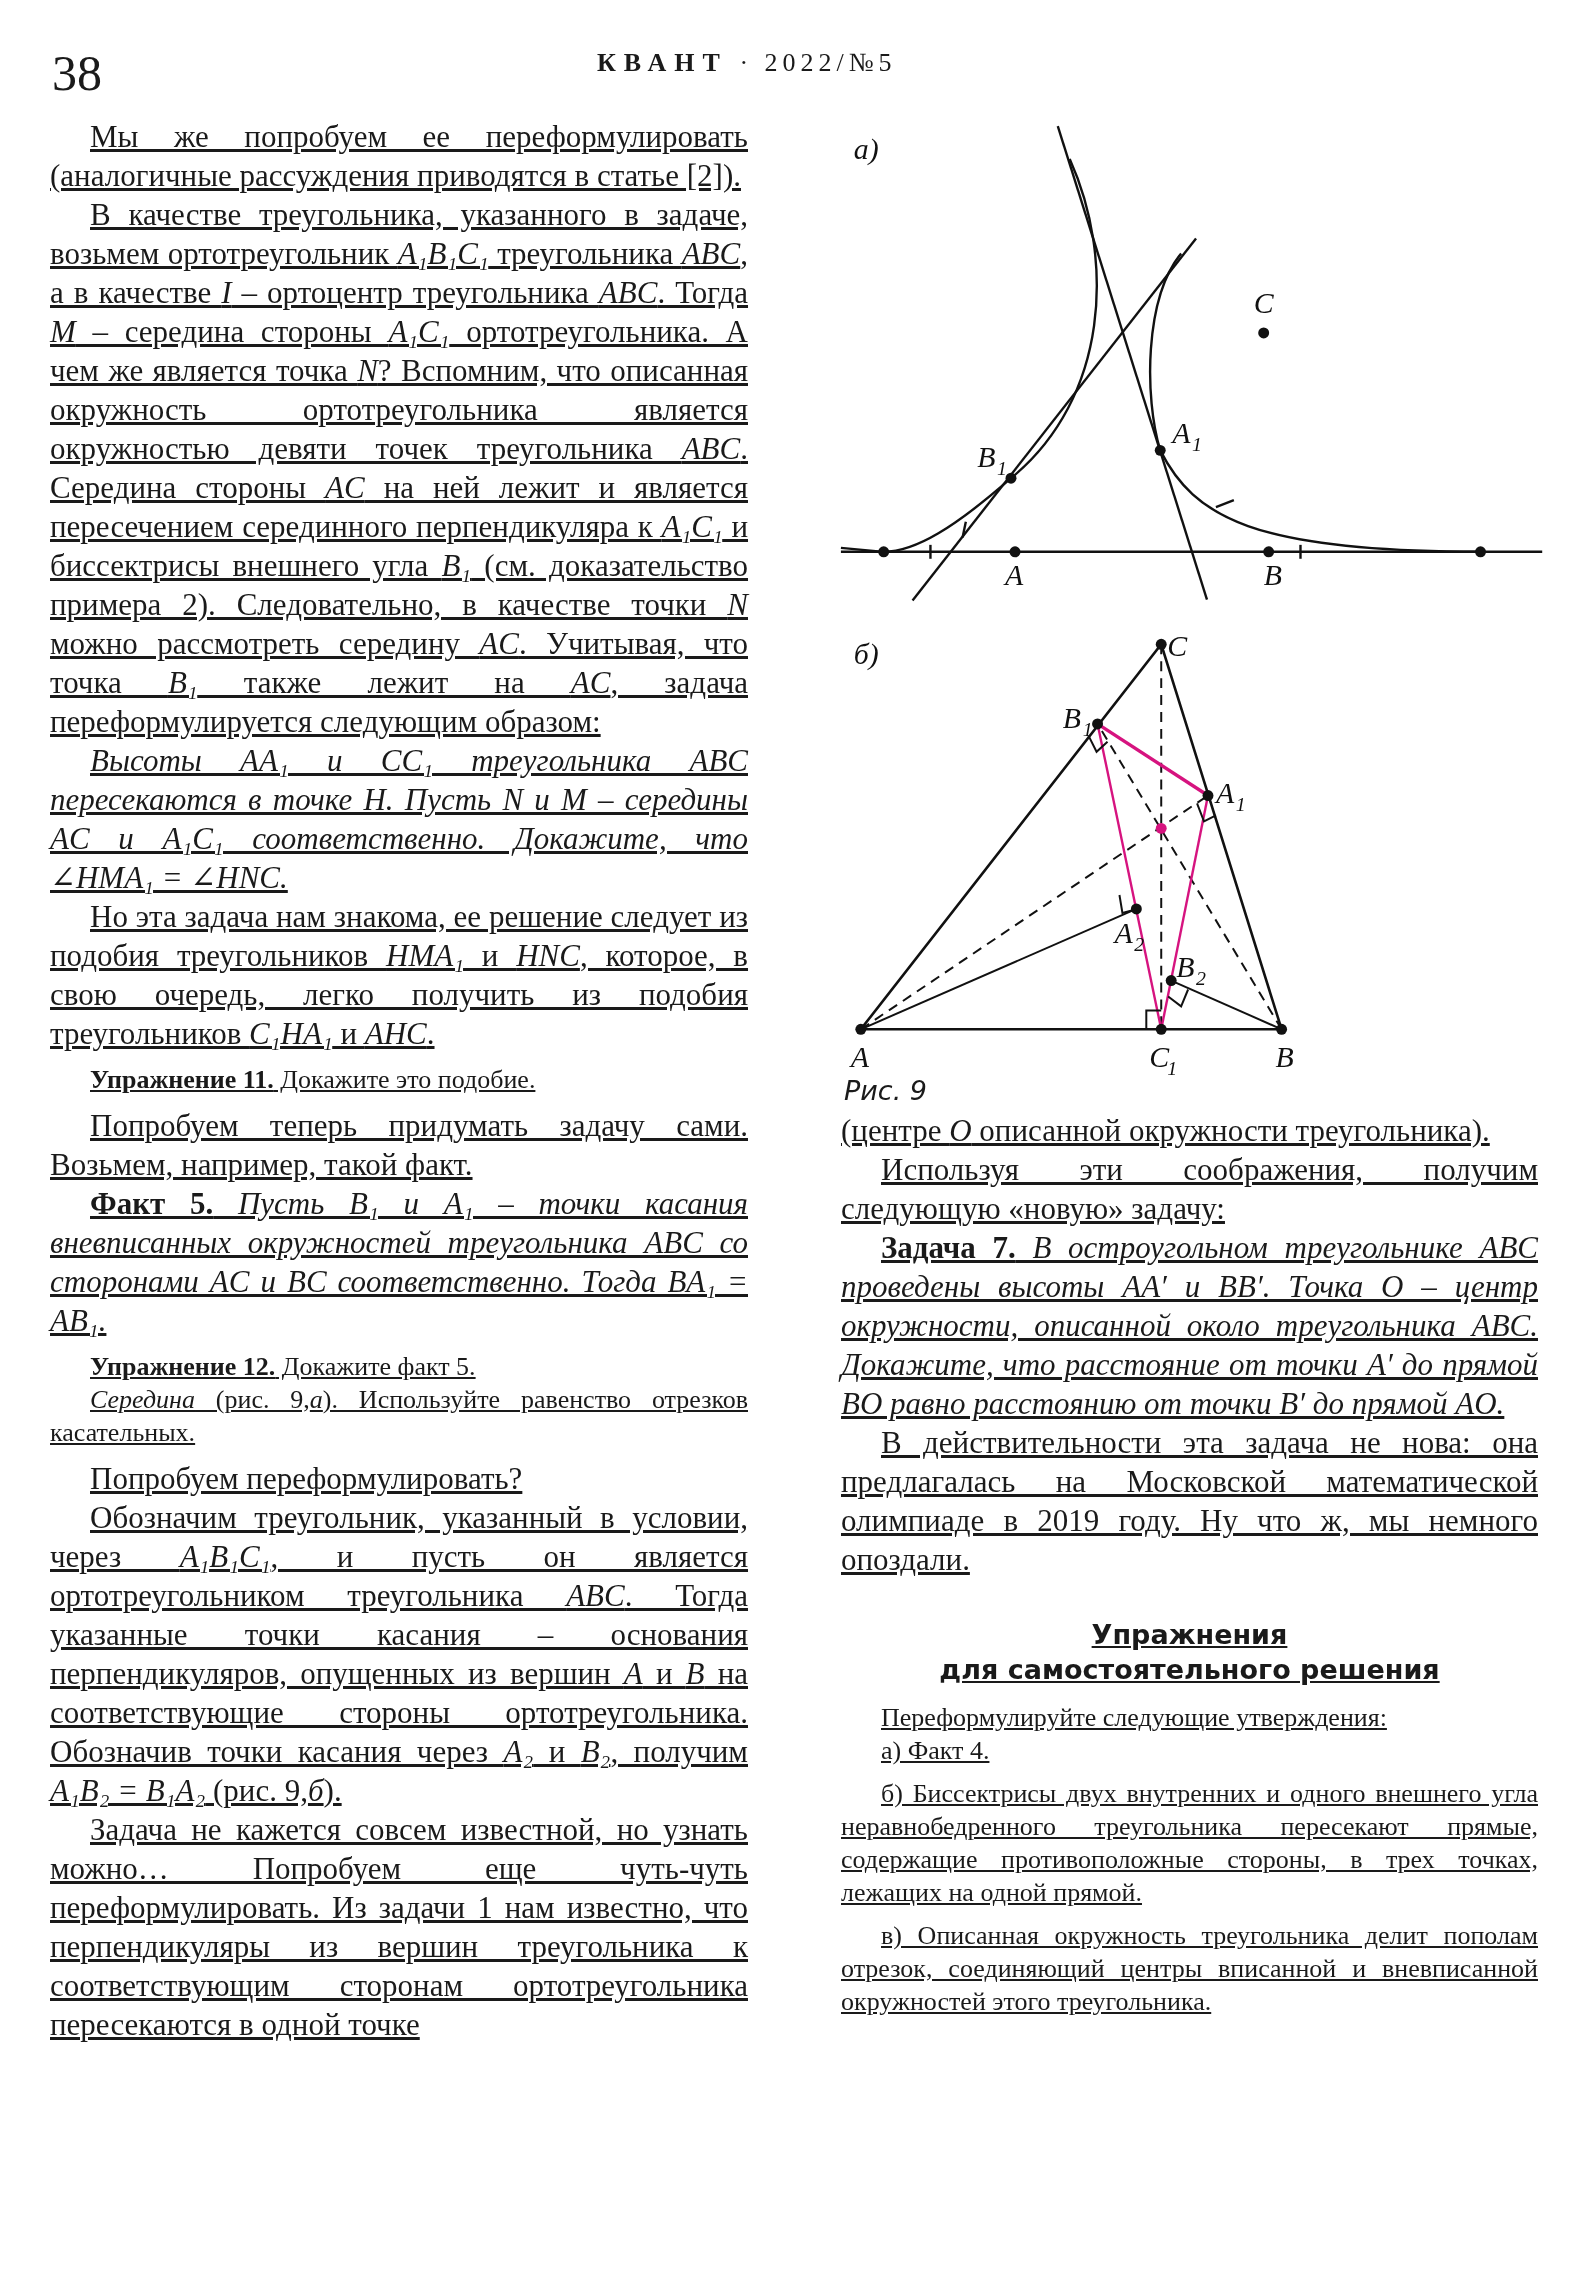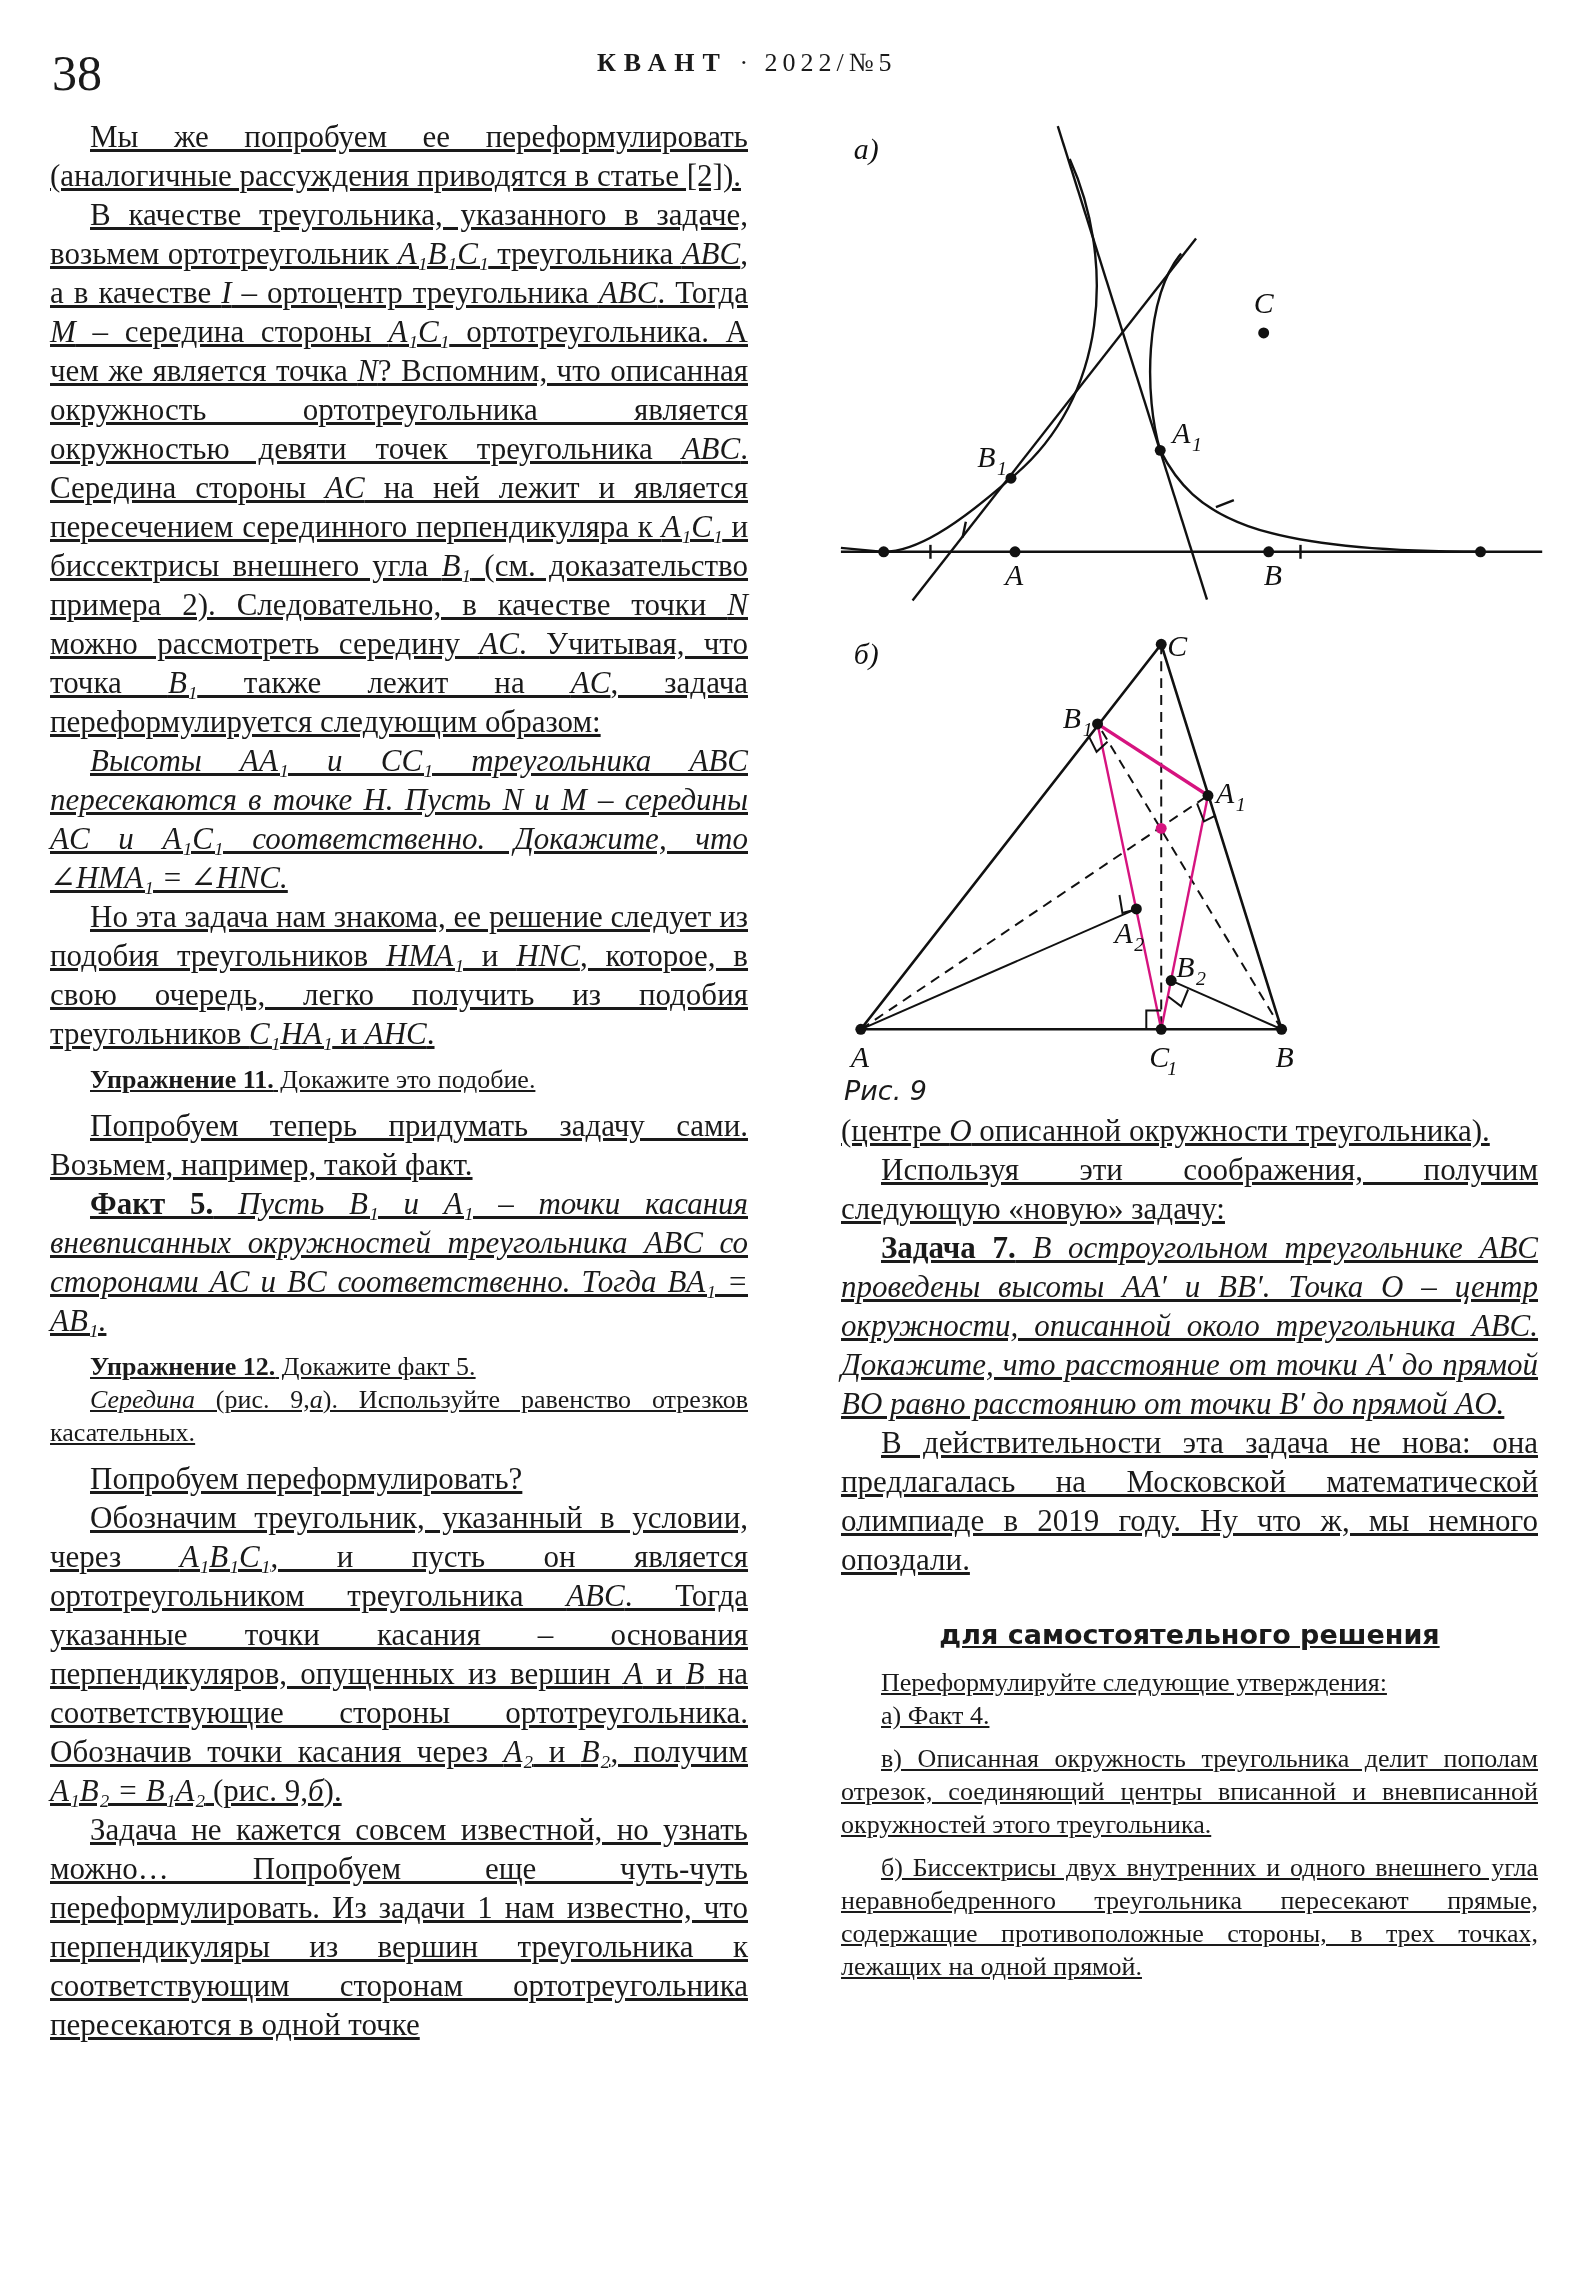--- a/index.html
+++ b/index.html
@@ -139,20 +139,21 @@
   </svg>
 </div>
 <div class="fig-caption">Рис. 9</div>
 
 <div class="col col-right">
   <p class="noindent"><span>(центре </span><span class="it">O</span><span> описанной окружности треугольника).</span></p>
   <p>Используя эти соображения, получим следующую «новую» задачу:</p>
   <p><span class="b">Задача 7.</span><span class="it"> В остроугольном треугольнике ABC проведены высоты AA′ и BB′. Точка O – центр окружности, описанной около треугольника ABC. Докажите, что расстояние от точки A′ до прямой BO равно расстоянию от точки B′ до прямой AO.</span></p>
   <p>В действительности эта задача не нова: она предлагалась на Московской математической олимпиаде в 2019 году. Ну что ж, мы немного опоздали.</p>
   <div class="section-title">
+    <div>Упражнения</div>
     <div>для самостоятельного решения</div>
   </div>
   <p class="small">Переформулируйте следующие утверждения:</p>
   <p class="small">а) Факт 4.</p>
+  <p class="small gap">б) Биссектрисы двух внутренних и одного внешнего угла неравнобедренного треугольника пересекают прямые, содержащие противоположные стороны, в трех точках, лежащих на одной прямой.</p>
   <p class="small gap">в) Описанная окружность треугольника делит пополам отрезок, соединяющий центры вписанной и вневписанной окружностей этого треугольника.</p>
-  <p class="small gap">б) Биссектрисы двух внутренних и одного внешнего угла неравнобедренного треугольника пересекают прямые, содержащие противоположные стороны, в трех точках, лежащих на одной прямой.</p>
 </div>
 
 
 </body></html>

